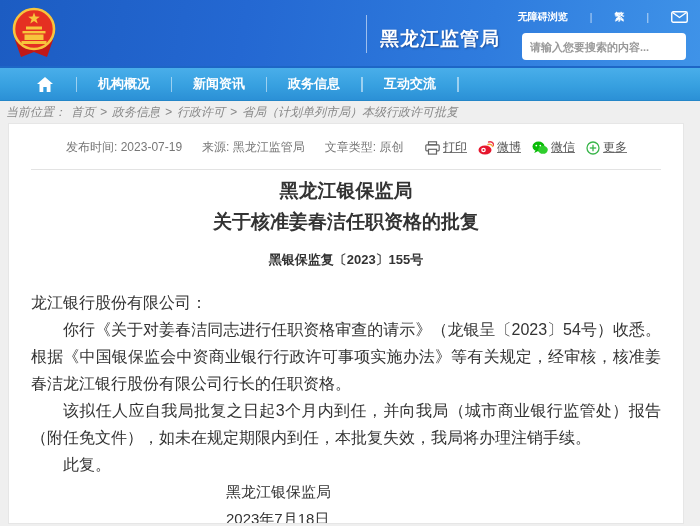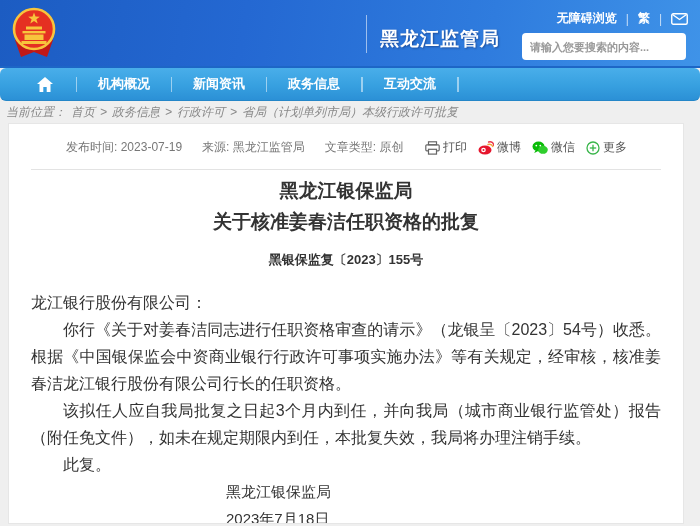--- a/index.html
+++ b/index.html
@@ -22,21 +22,21 @@
   .header-divider {
     position:absolute; left:366px; top:15px; width:1px; height:38px;
     background:rgba(255,255,255,.55);
   }
   .bureau-title {
     position:absolute; left:380px; top:26px; color:#fff; font-size:19px;
     font-weight:bold; letter-spacing:1px; text-shadow:1px 1px 2px rgba(0,0,40,.35);
   }
   .utility {
     position:absolute; right:12px; top:10px; display:flex; align-items:center;
-    gap:9px; color:#fff; font-size:12px; font-weight:bold;
+    gap:22px; color:#fff; font-size:10px; font-weight:bold;
   }
   .utility .sep { color:rgba(255,255,255,.7); font-weight:normal; }
   .utility a { color:#fff; text-decoration:none; cursor:pointer; }
   .search-box {
     position:absolute; right:14px; top:33px; width:164px; height:27px;
     display:flex; border-radius:4px; overflow:hidden;
   }
   .search-input {
     flex:1; border:none; outline:none; padding:0 8px; font-size:11px; color:#444;
     background:#fff; font-family:"Liberation Sans","DejaVu Sans",sans-serif;font-weight:bold;
@@ -44,21 +44,20 @@
   .search-input::placeholder { color:#999; }
   .search-btn {
     width:30px; background:#2a72d2; border:none; cursor:pointer;
     display:flex; align-items:center; justify-content:center;
   }
   
   .main-nav {
     height:33px; background:linear-gradient(180deg,#49aeea 0%,#37a0e0 55%,#2b90d6 100%);
     display:flex; align-items:center; padding-left:14px;
     border-bottom:1px solid #2486c8;
-    border-radius:6px;
   }
   .nav-item {
     color:#fff; font-size:13px; font-weight:bold; text-align:center;
     width:94px; cursor:pointer; white-space:nowrap;
   }
   .nav-home { width:62px; display:flex; justify-content:center; cursor:pointer; }
   .nav-sep { width:1px; height:15px; background:rgba(255,255,255,.5); }
   
   .breadcrumb {
     height:22px; display:flex; align-items:center; padding-left:6px;
@@ -69,21 +68,21 @@
   .content-box {
     margin:0 16px 0 8px; width:676px; height:401px; background:#fff;
     border:1px solid #e6e6e6; overflow:hidden;
   }
   .meta-row {
     display:flex; justify-content:space-between; align-items:flex-end;
     padding:15px 56px 0 57px; font-size:12px; color:#777;
   }
   .meta-left { display:flex; gap:20px; }
   .meta-item { white-space:nowrap; }
-  .tools { display:flex; gap:11px; align-items:center; }
+  .tools { display:flex; gap:11px; align-items:center;text-decoration:underline; }
   .tool { display:flex; align-items:center; gap:3px; color:#555; cursor:pointer; white-space:nowrap; }
   .meta-divider { border:none; border-top:1px solid #e3e3e3; margin:13px 22px 0 22px; }
   .article-title {
     margin-top:5px; text-align:center; font-size:19px; font-weight:bold;
     color:#333; line-height:31px;
   }
   .doc-number { margin-top:14px; text-align:center; font-size:13px; font-weight:bold; color:#333; }
   .article-body {
     margin-top:20px; padding:0 22px; font-size:16px; color:#333;
     line-height:27px; text-align:justify;

